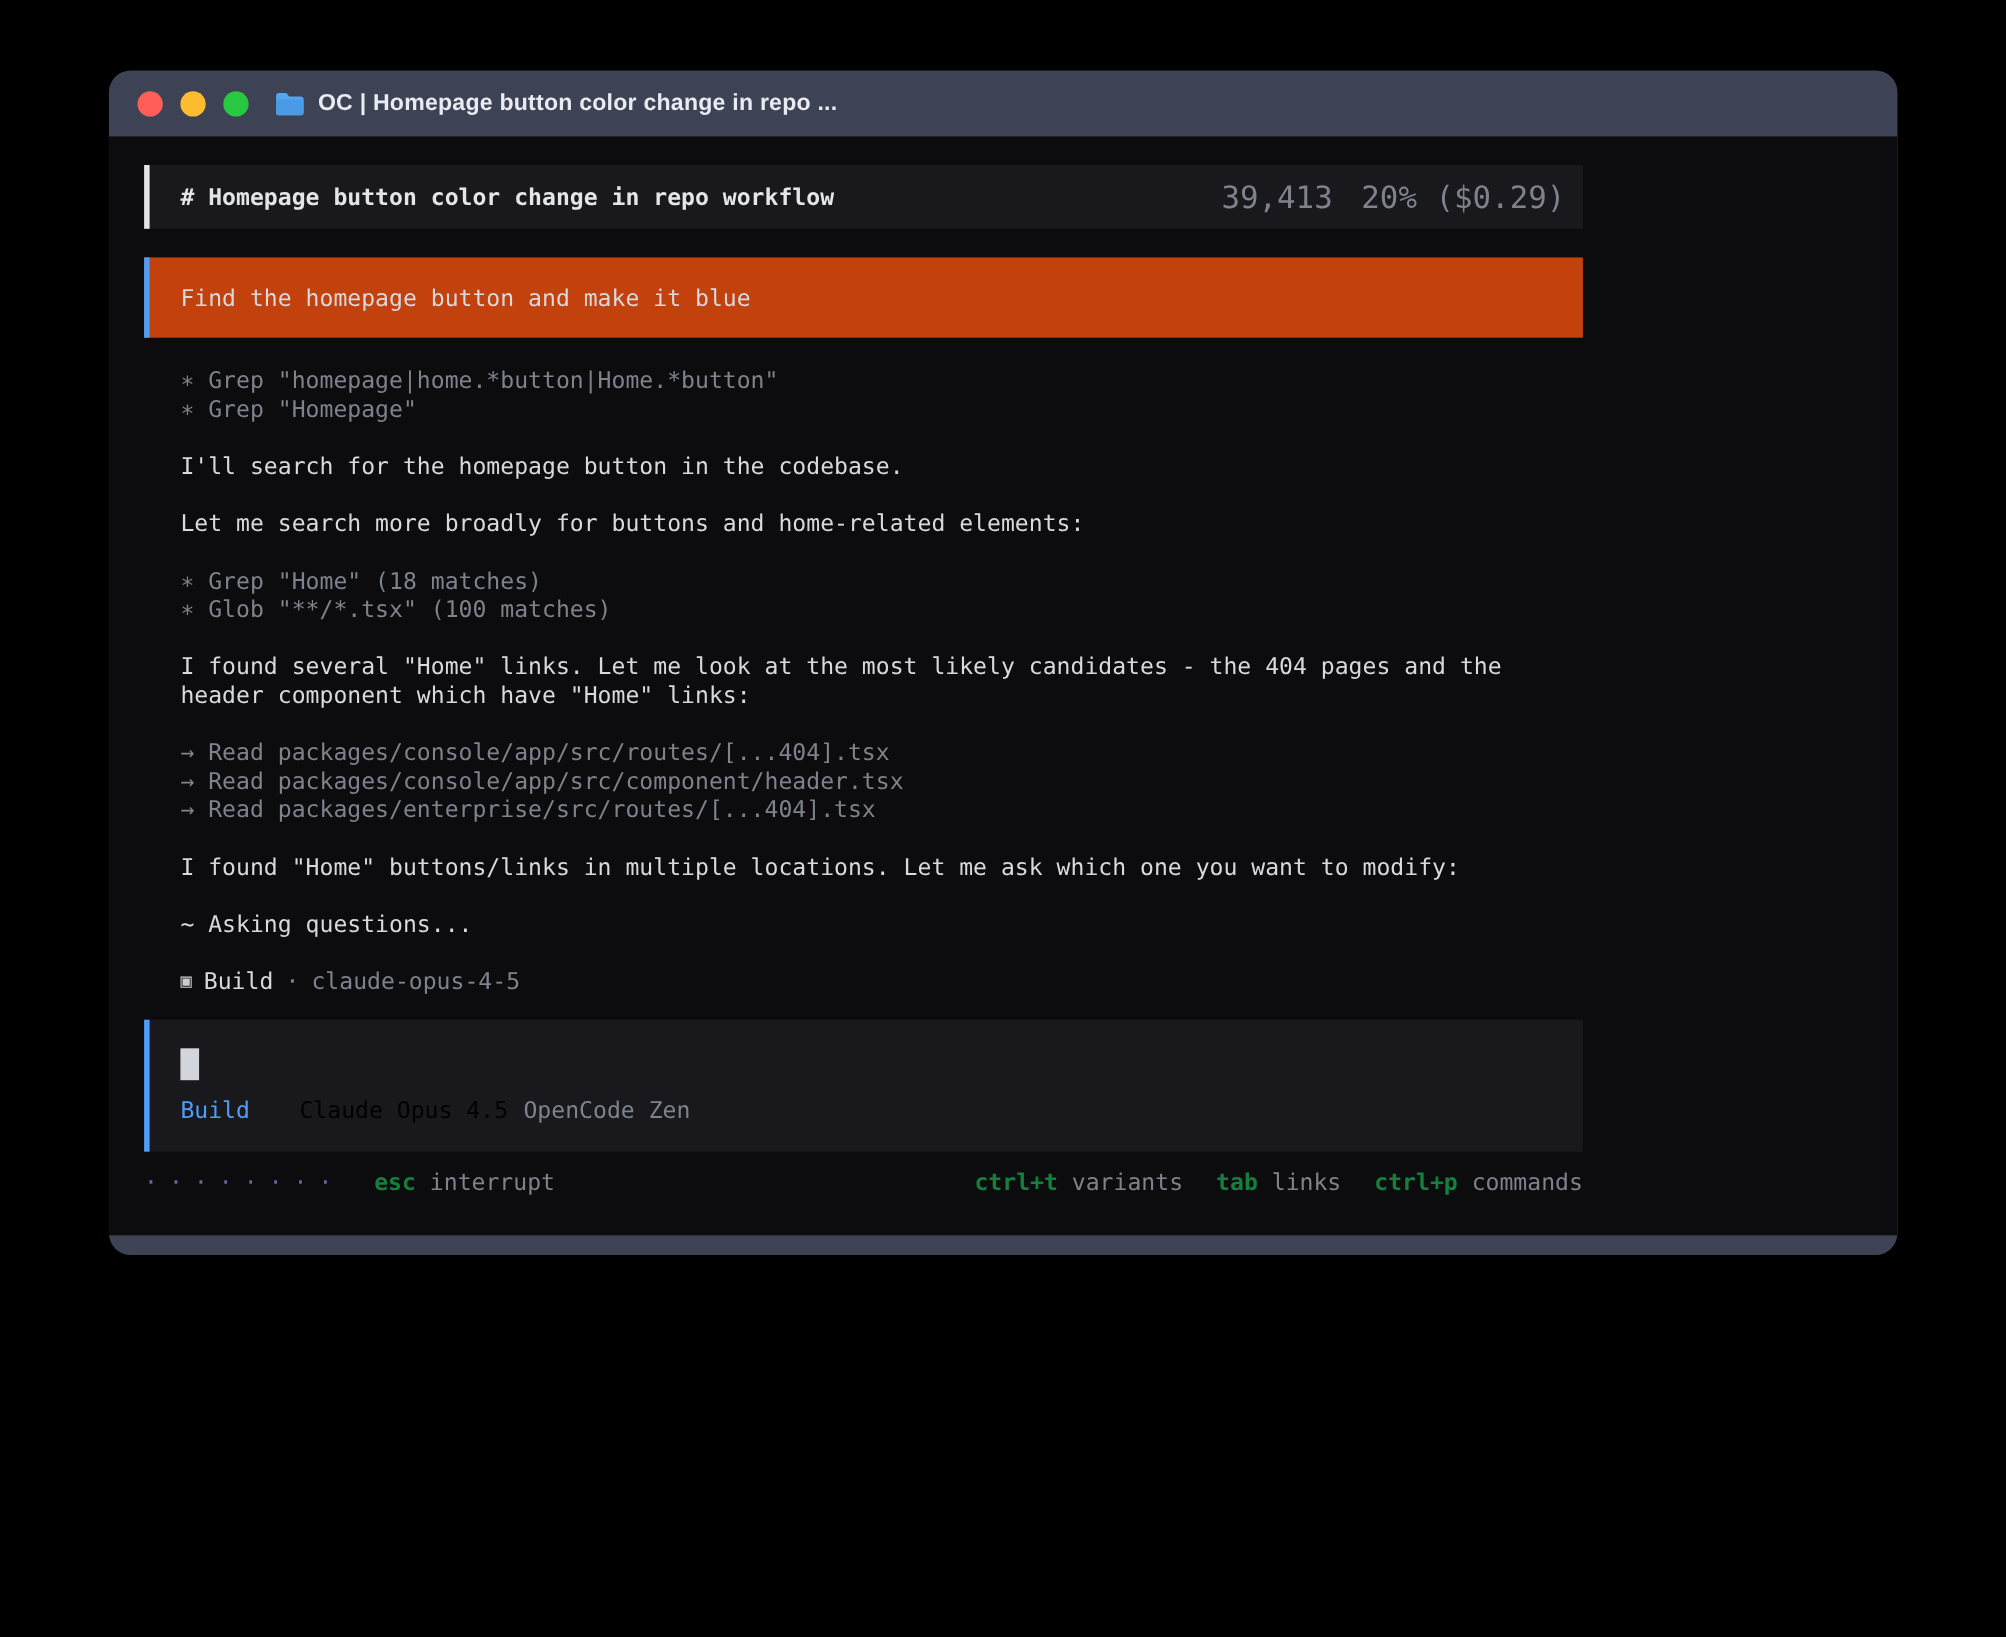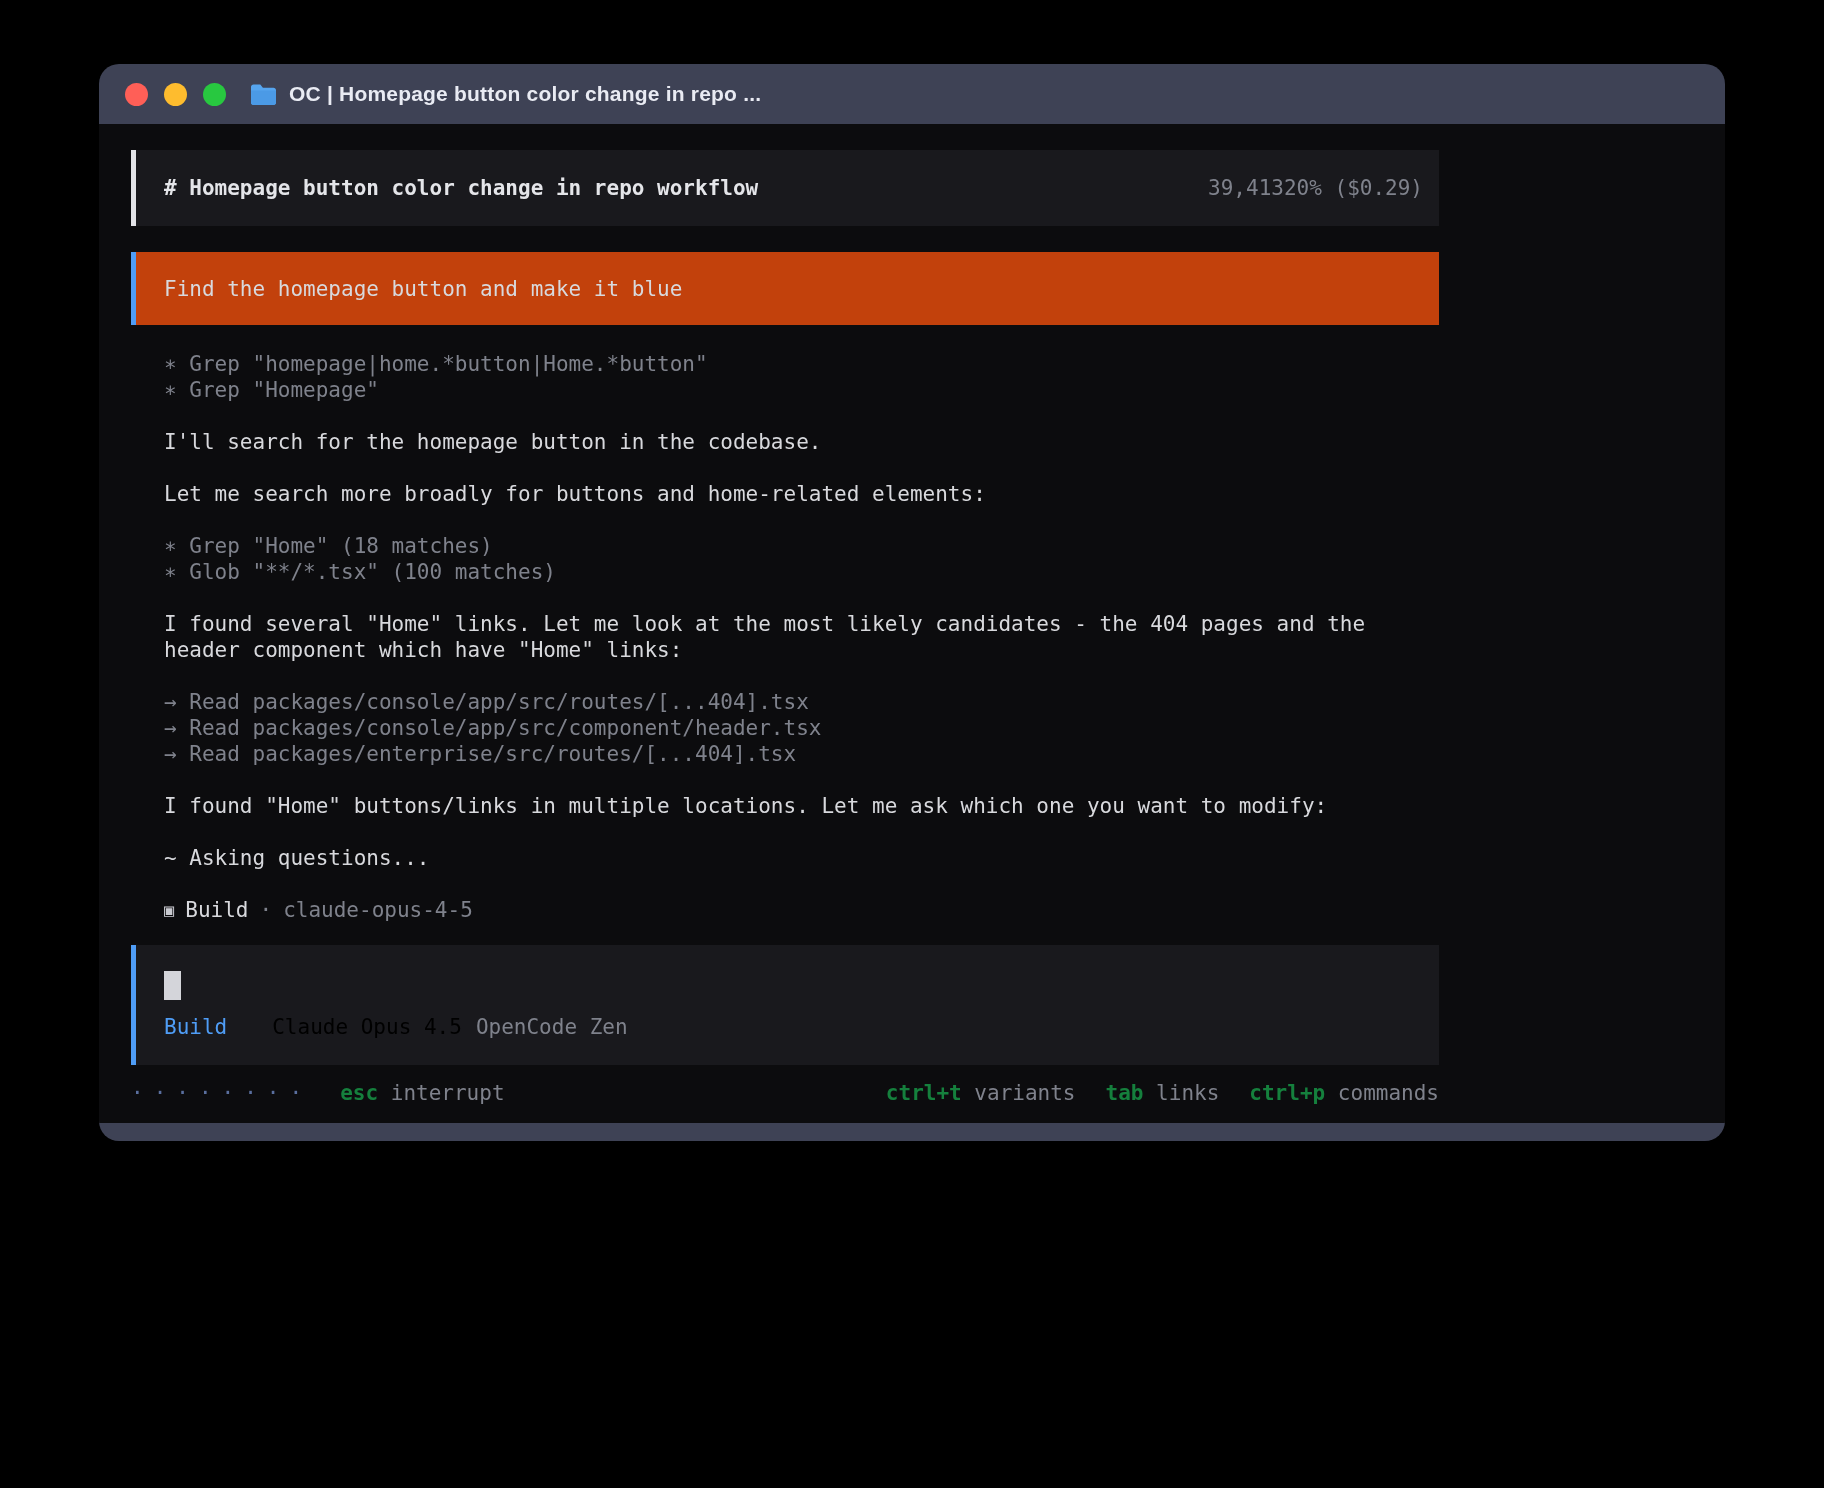--- a/index.html
+++ b/index.html
@@ -30,26 +30,26 @@
   .content {
     position:absolute; top:60px; left:0; right:0; bottom:18px;
     background:#0c0c0e; overflow:hidden;
   }
   .col { position:absolute; left:32px; top:0; width:1308px; }
   .mono { font-size:21px; line-height:26px; color:#d8d9dd; }
   .gray { color:#7f828c; }
   .blue { color:#4f9df6; }
 
   .header-box {
-    margin-top:26px; height:76px; background:#19191d;
+    margin-top:26px; height:58px; background:#19191d;
     border-left:5px solid #e3e4e8;
     display:flex; align-items:center; padding:0 16px 0 28px;
   }
   .h-title { font-size:21px; font-weight:700; color:#e4e5e9; flex:1; white-space:nowrap; }
-  .h-right { display:flex; font-size:21px; white-space:nowrap; }
+  .h-right { display:flex; gap:26px; font-size:28px; white-space:nowrap; }
 
   .user-box {
     margin-top:26px; height:73px; background:#c2410c;
     border-left:5px solid #4f9df6;
     display:flex; align-items:center; padding:0 16px 0 28px;
   }
   .user-box span { font-size:21px; color:#d8d9dd; }
 
   .block { margin-top:26px; padding-left:33px; }
   .line { white-space:pre; }

